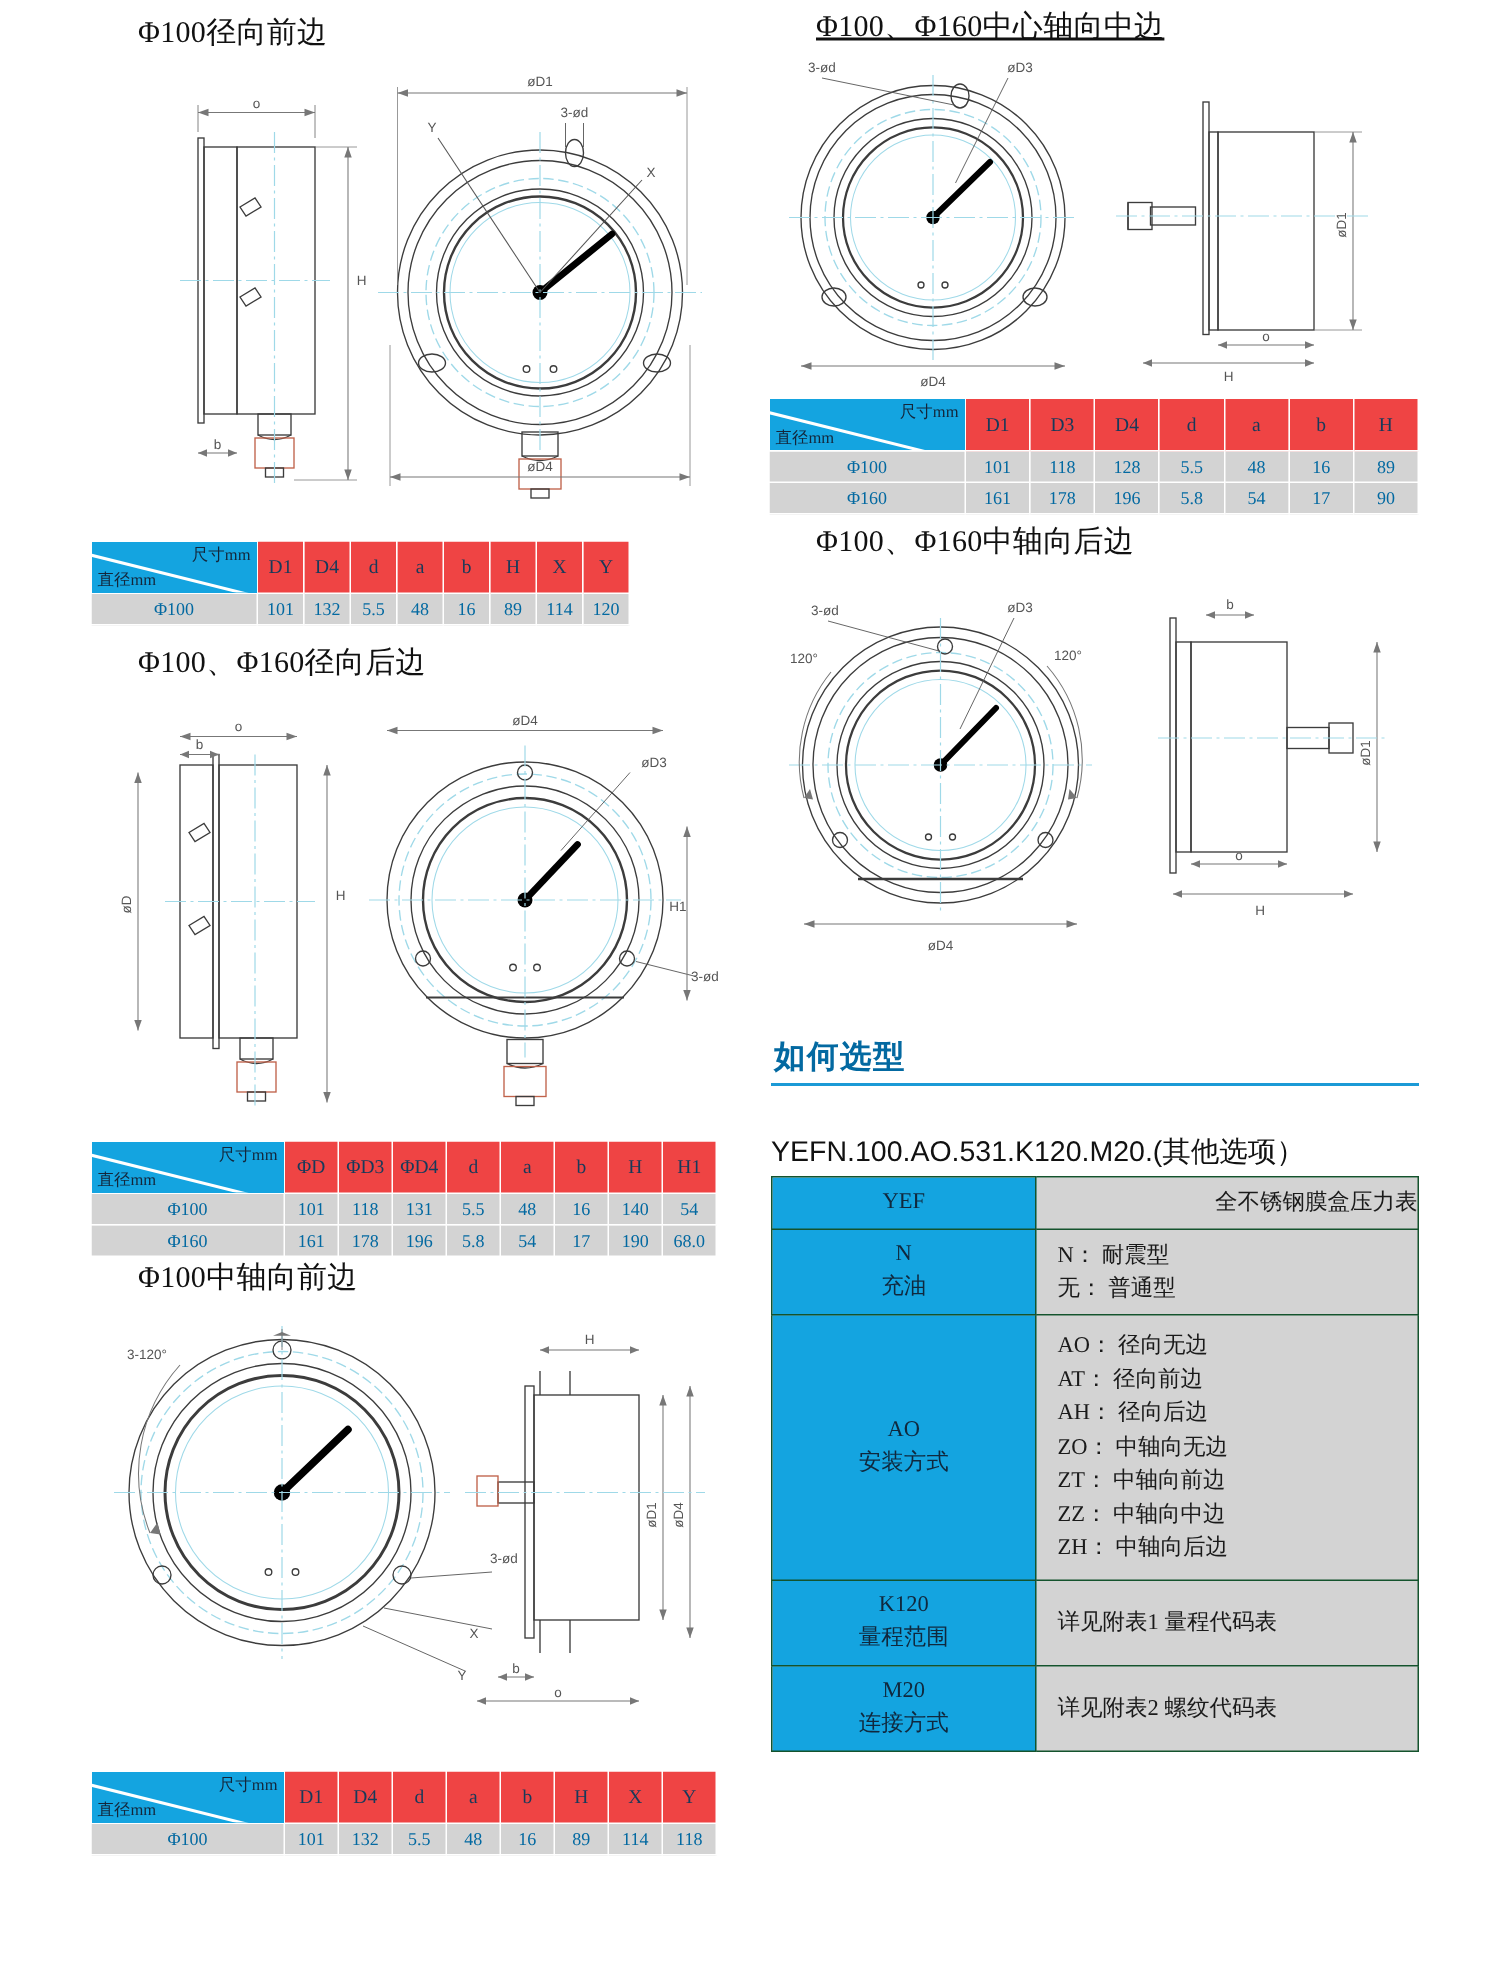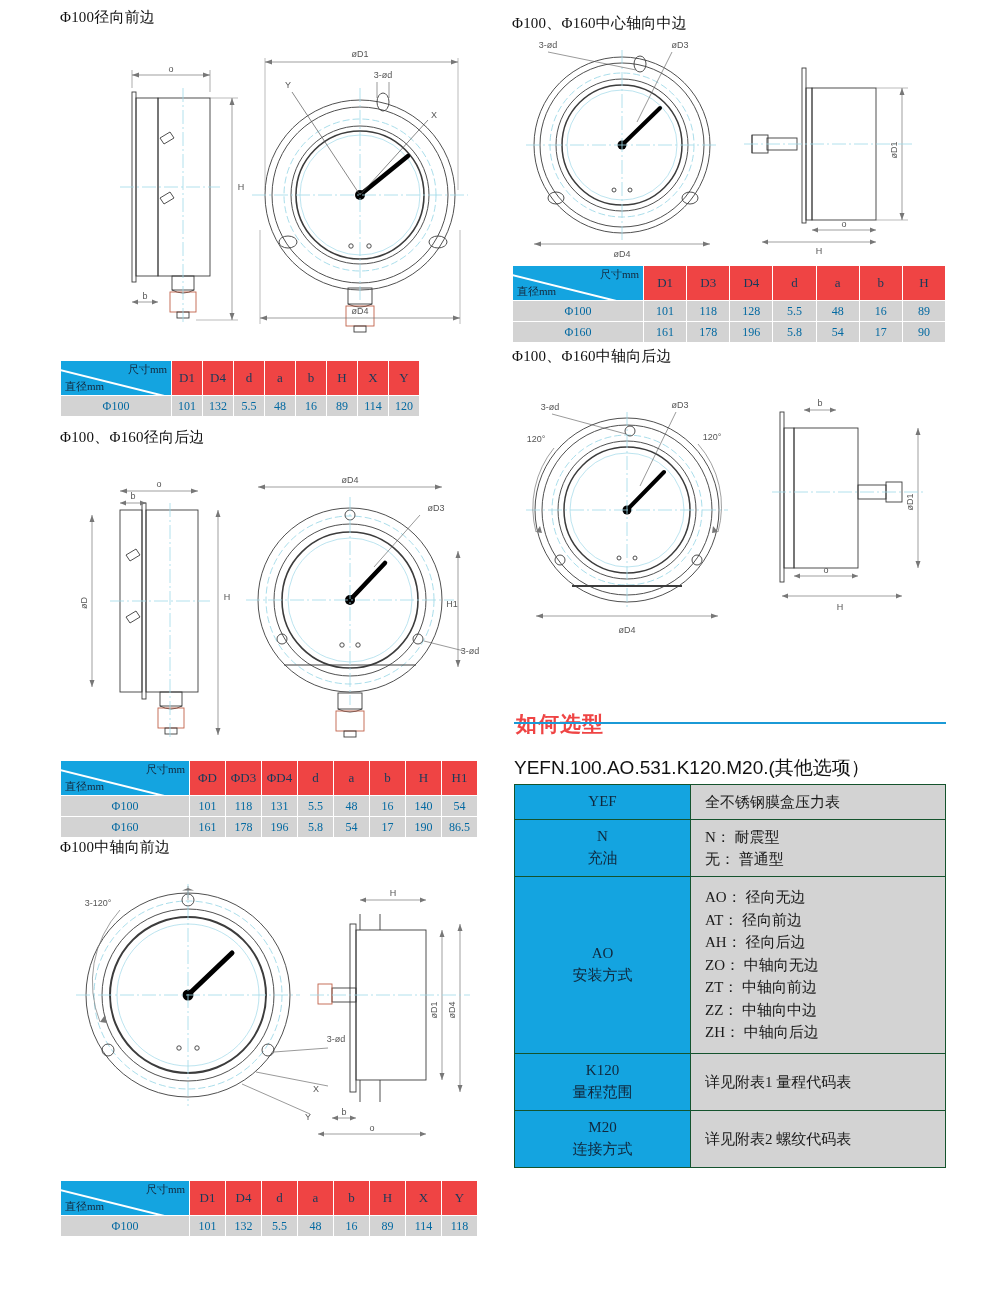--- a/index.html
+++ b/index.html
@@ -16,25 +16,26 @@
     overflow: hidden;
   }
   .page {
     position: relative;
     width: 1000px;
     height: 1309px;
   }
   .sec-title {
     position: absolute;
     font-family: "Liberation Serif", "DejaVu Serif", serif;
-    font-size: 15px;
+    font-size: 20px;
     font-weight: 400;
     color: #111;
     white-space: nowrap;
     letter-spacing: 0.2px;
+    margin-left: 32px;
   }
   
   .dim-table {
     position: absolute;
     border-collapse: collapse;
     font-family: "Liberation Serif", "DejaVu Serif", serif;
     table-layout: fixed;
   }
   .dim-table td, .dim-table th {
     border: 1px solid #ffffff;
@@ -84,23 +85,22 @@
     bottom: 1px;
     font-size: 11px;
     color: #14263a;
   }
   
   .guide-title {
     position: absolute;
     font-family: "Liberation Serif", "DejaVu Serif", serif;
     font-size: 21px;
     font-weight: bold;
-    color: #ef4444;
+    color: #0369a1;
     letter-spacing: 1px;
-    margin-top: 20px;
   }
   .guide-rule {
     position: absolute;
     height: 2px;
     background: #1b9ad6;
   }
   .code-line {
     position: absolute;
     font-family: Liberation Sans, sans-serif;
     font-size: 19px;
@@ -272,21 +272,21 @@
         <td>5.5</td>
         <td>48</td>
         <td>16</td>
         <td>89</td>
         <td>114</td>
         <td>120</td>
       </tr>
     </tbody>
   </table>
 
-  <div class="sec-title" style="left:512px; top:14px;">Φ100、Φ160中心轴向中边</div>
+  <div class="sec-title" style="left:512px; top:4px;text-decoration:underline;">Φ100、Φ160中心轴向中边</div>
 
   <svg class="draw" style="left:512px; top:30px;" width="440" height="230" viewBox="0 0 440 230">
     <g fill="none" stroke="#3c3c3c" stroke-width="0.9">
       <circle cx="110" cy="115" r="88"></circle>
       <circle cx="110" cy="115" r="82"></circle>
       <circle cx="110" cy="115" r="72" stroke="#9fd9e8" stroke-dasharray="7,3"></circle>
       <circle cx="110" cy="115" r="66"></circle>
       <circle cx="110" cy="115" r="60" stroke-width="1.5"></circle>
       <circle cx="110" cy="115" r="55" stroke="#9fd9e8" stroke-width="0.7"></circle>
       <ellipse cx="128" cy="34" rx="6" ry="8"></ellipse>
@@ -561,21 +561,21 @@
       </tr>
       <tr>
         <td>Φ160</td>
         <td>161</td>
         <td>178</td>
         <td>196</td>
         <td>5.8</td>
         <td>54</td>
         <td>17</td>
         <td>190</td>
-        <td>86.5</td>
+        <td>68.0</td>
       </tr>
     </tbody>
   </table>
 
   <div class="sec-title" style="left:60px; top:838px;">Φ100中轴向前边</div>
 
   <svg class="draw" style="left:60px; top:870px;" width="430" height="300" viewBox="0 0 430 300">
     <g fill="none" stroke="#3c3c3c" stroke-width="0.9">
       <circle cx="128" cy="125" r="102"></circle>
       <circle cx="128" cy="125" r="94" stroke="#9fd9e8" stroke-dasharray="7,3"></circle>
@@ -680,21 +680,21 @@
 
   <div class="code-line" style="left:514px; top:755px; width:432px;">YEFN.100.AO.531.K120.M20.(其他选项）</div>
 
   <table class="sel-table" style="left:514px; top:784px; width:432px;">
     <tbody>
 
       <tr>
         <td class="sel-left" style="width:175px; height:34px;">
           <div>YEF</div>
         </td>
-        <td class="sel-right" style="text-align:left;">
+        <td class="sel-right" style="text-align:right;">
           <span class="op">全不锈钢膜盒压力表</span>
         </td>
       </tr>
 
       <tr>
         <td class="sel-left" style="height:56px;">
           <div>N</div>
           <div>充油</div>
         </td>
         <td class="sel-right">

